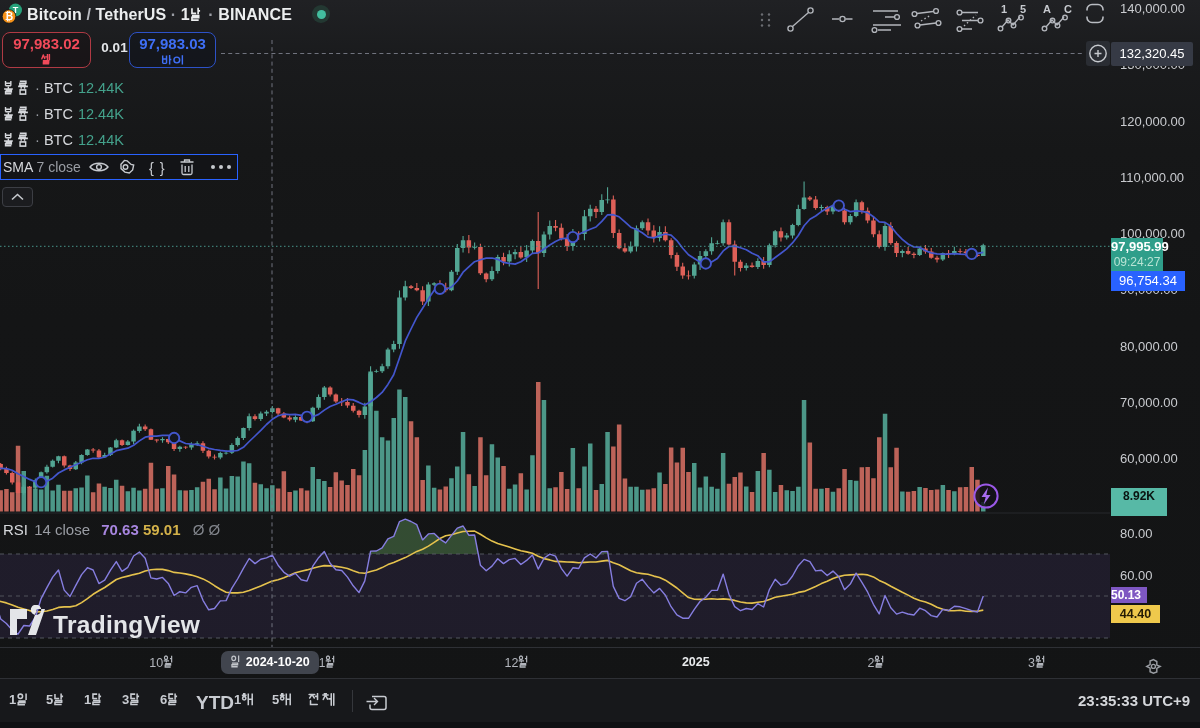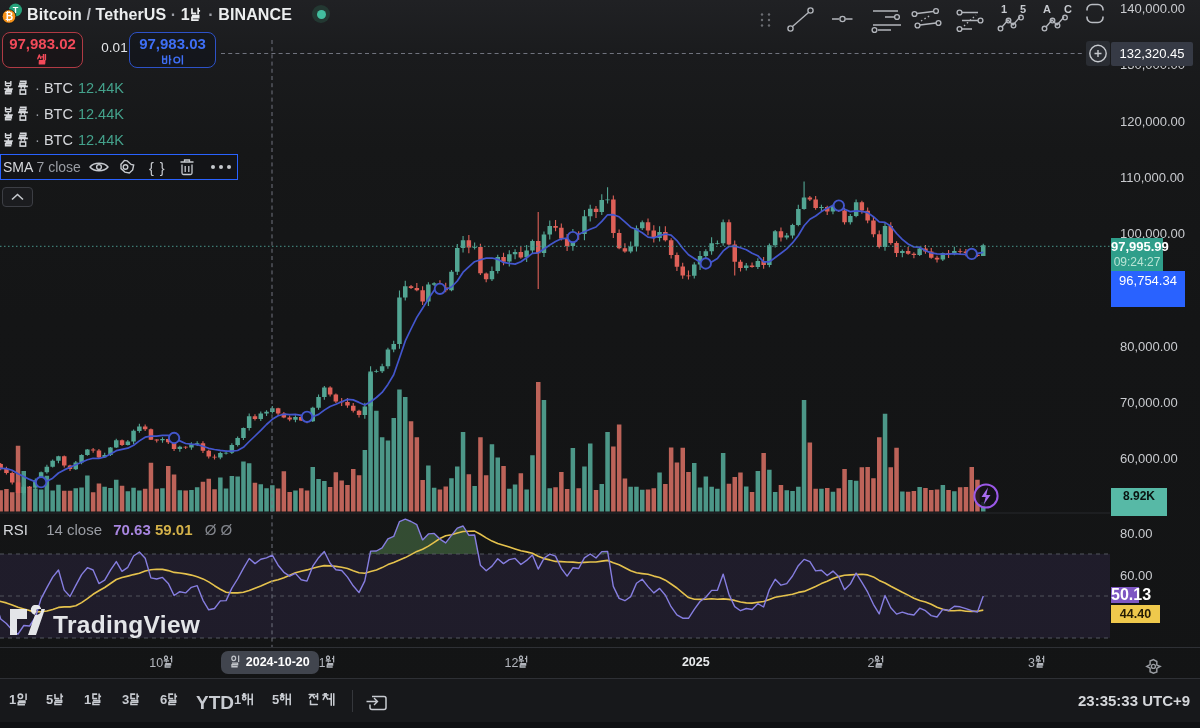--- a/index.html
+++ b/index.html
@@ -120,27 +120,27 @@
     <div class="abs" style="left:312px;top:5px;width:18px;height:18px;border-radius:50%;background:#233832"></div>
     <div class="abs" style="left:316.5px;top:9.5px;width:9px;height:9px;border-radius:50%;background:#42bd9e"></div>
     <svg class="abs" style="left:759px;top:12px" width="18" height="18">
       <circle cx="3" cy="2.5" r="1.2" fill="#6b6d72"></circle>
       <circle cx="3" cy="8.0" r="1.2" fill="#6b6d72"></circle>
       <circle cx="3" cy="13.5" r="1.2" fill="#6b6d72"></circle>
       <circle cx="10" cy="2.5" r="1.2" fill="#6b6d72"></circle>
       <circle cx="10" cy="8.0" r="1.2" fill="#6b6d72"></circle>
       <circle cx="10" cy="13.5" r="1.2" fill="#6b6d72"></circle>
     </svg>
-    <div class="abs" style="left:2px;top:32px;width:81px;height:36px;border:1px solid #b03a44;border-radius:8px;background:rgba(24,10,12,0.3);text-align:center;color:#f24a5a">
+    <div class="abs" style="left:2px;top:32px;width:89px;height:36px;border:1px solid #b03a44;border-radius:8px;background:rgba(24,10,12,0.3);text-align:center;color:#f24a5a">
 <div style="font-size:15px;font-weight:700;margin-top:2px">97,983.02</div>
       <div style="margin-top:-1px"><svg width="12" height="12" viewBox="0 0 100 100" preserveAspectRatio="none" style="vertical-align:-1.0px">
           <use href="#g_sel" stroke="#f24a5a" stroke-width="12"></use>
         </svg></div>
     </div>
-    <div class="abs" style="left:97px;top:40px;width:35px;text-align:center;font-size:13.5px;font-weight:400;color:#e4e6e9">0.01</div>
+    <div class="abs" style="left:97px;top:40px;width:35px;text-align:center;font-size:13.5px;font-weight:700;color:#e4e6e9">0.01</div>
     <div class="abs" style="left:129px;top:32px;width:87px;height:36px;border:1px solid #2d52c8;border-radius:8px;background:rgba(8,12,28,0.3);text-align:center;color:#3f6ff5">
 <div style="font-size:15px;font-weight:700;margin-top:2px">97,983.03</div>
       <div style="margin-top:-1px"><svg width="12" height="12" viewBox="0 0 100 100" preserveAspectRatio="none" style="vertical-align:-1.0px">
           <use href="#g_ba" stroke="#3f6ff5" stroke-width="12"></use>
         </svg><svg width="12" height="12" viewBox="0 0 100 100" preserveAspectRatio="none" style="vertical-align:-1.0px">
           <use href="#g_i" stroke="#3f6ff5" stroke-width="12"></use>
         </svg></div>
     </div>
     <div class="abs" style="left:3px;top:80px;font-size:14.5px;color:#d6d8dc"><svg width="14" height="16" viewBox="0 0 100 100" preserveAspectRatio="none" style="vertical-align:-3.0px">
         <use href="#g_bol" stroke="#d6d8dc" stroke-width="10"></use>
@@ -238,27 +238,27 @@
     <div class="abs" style="left:1086px;top:41px;width:24px;height:25px;background:#2a2d33;border-radius:3px"></div>
     <svg class="abs" style="left:1086px;top:41px" width="24" height="25" fill="none" stroke="#c6c9ce">
       <circle cx="12" cy="12.5" r="8.2" stroke-width="1.4"></circle>
       <path d="M8.5 12.5h7M12 9v7" stroke-width="1.4"></path>
     </svg>
     <div class="abs" style="left:1111px;top:42px;width:82px;height:24px;background:#363a45;border-radius:2px;color:#fff;font-size:13px;text-align:center;line-height:24px">132,320.45</div>
     <div class="abs" style="left:1111px;top:238px;width:52px;height:33px;background:#2f9e8a;color:#fff;text-align:center">
       <div style="font-size:13px;font-weight:700;line-height:17px">97,995.99</div>
       <div style="font-size:12px;line-height:14px;color:#b9e4d5">09:24:27</div>
     </div>
-    <div class="abs" style="left:1111px;top:271px;width:74px;height:36px;background:#2962ff;color:#fff;font-size:13px;text-align:center;line-height:20px">96,754.34</div>
+    <div class="abs" style="left:1111px;top:271px;width:74px;height:20px;background:#2962ff;color:#fff;font-size:13px;text-align:center;line-height:20px">96,754.34</div>
     <div class="abs" style="left:1111px;top:488px;width:56px;height:28px;background:#57b9a6;color:#0a1411;font-size:12px;font-weight:700;text-align:center;line-height:17px">8.92K</div>
     <div class="lbl" style="left:1120px;top:525.5px">80.00</div>
     <div class="lbl" style="left:1120px;top:567.5px">60.00</div>
-    <div class="abs" style="left:1111px;top:587px;width:28px;height:16px;background:#7e57c2;color:#fff;font-size:16px;font-weight:700;text-align:left;line-height:16px">50.13</div>
+    <div class="abs" style="left:1111px;top:587px;width:36px;height:16px;background:#7e57c2;color:#fff;font-size:12px;font-weight:700;text-align:left;line-height:16px">50.13</div>
     <div class="abs" style="left:1111px;top:605px;width:49px;height:18px;background:#efc94c;color:#241c05;font-size:12.5px;font-weight:700;text-align:center;line-height:18px">44.40</div>
-    <div class="abs" style="left:3px;top:521px;font-size:15px;color:#d6d8dc">RSI <span style="color:#9a9da4;margin-left:14px">14 close</span> <span style="color:#a886e0;font-weight:600;margin-left:7px">70.63</span> <span style="color:#d4b24a;font-weight:600;">59.01</span> <span style="color:#83868d;margin-left:8px">Ø Ø</span></div>
+    <div class="abs" style="left:3px;top:521px;font-size:15px;color:#d6d8dc">RSI <span style="color:#9a9da4;margin-left:2px">14 close</span> <span style="color:#a886e0;font-weight:600;margin-left:7px">70.63</span> <span style="color:#d4b24a;font-weight:600;">59.01</span> <span style="color:#83868d;margin-left:8px">Ø Ø</span></div>
     <svg class="abs" style="left:8px;top:605px" width="200" height="34">
 <g fill="#eceef0" opacity="0.96">
         <path d="M2 4h17v10h-10v16H2ZM20 30l9-26h8l-9 26ZM28 10a5.2 5.2 0 1 1 0.01 0Z" fill-rule="evenodd"></path>
 <text x="45" y="28" font-size="24.5" font-weight="700" font-family="Liberation Sans" letter-spacing="0.3">TradingView</text>
       </g>
     </svg>
     <svg class="abs" style="left:972px;top:482px" width="28" height="28">
       <circle cx="14" cy="14" r="11.6" fill="rgba(20,18,26,0.85)" stroke="#9b59e8" stroke-width="2"></circle>
       <path d="M16 5.5L9.5 15h4.2l-2 7.5L18.5 13h-4.2Z" fill="#a66cf0"></path>
     </svg>

